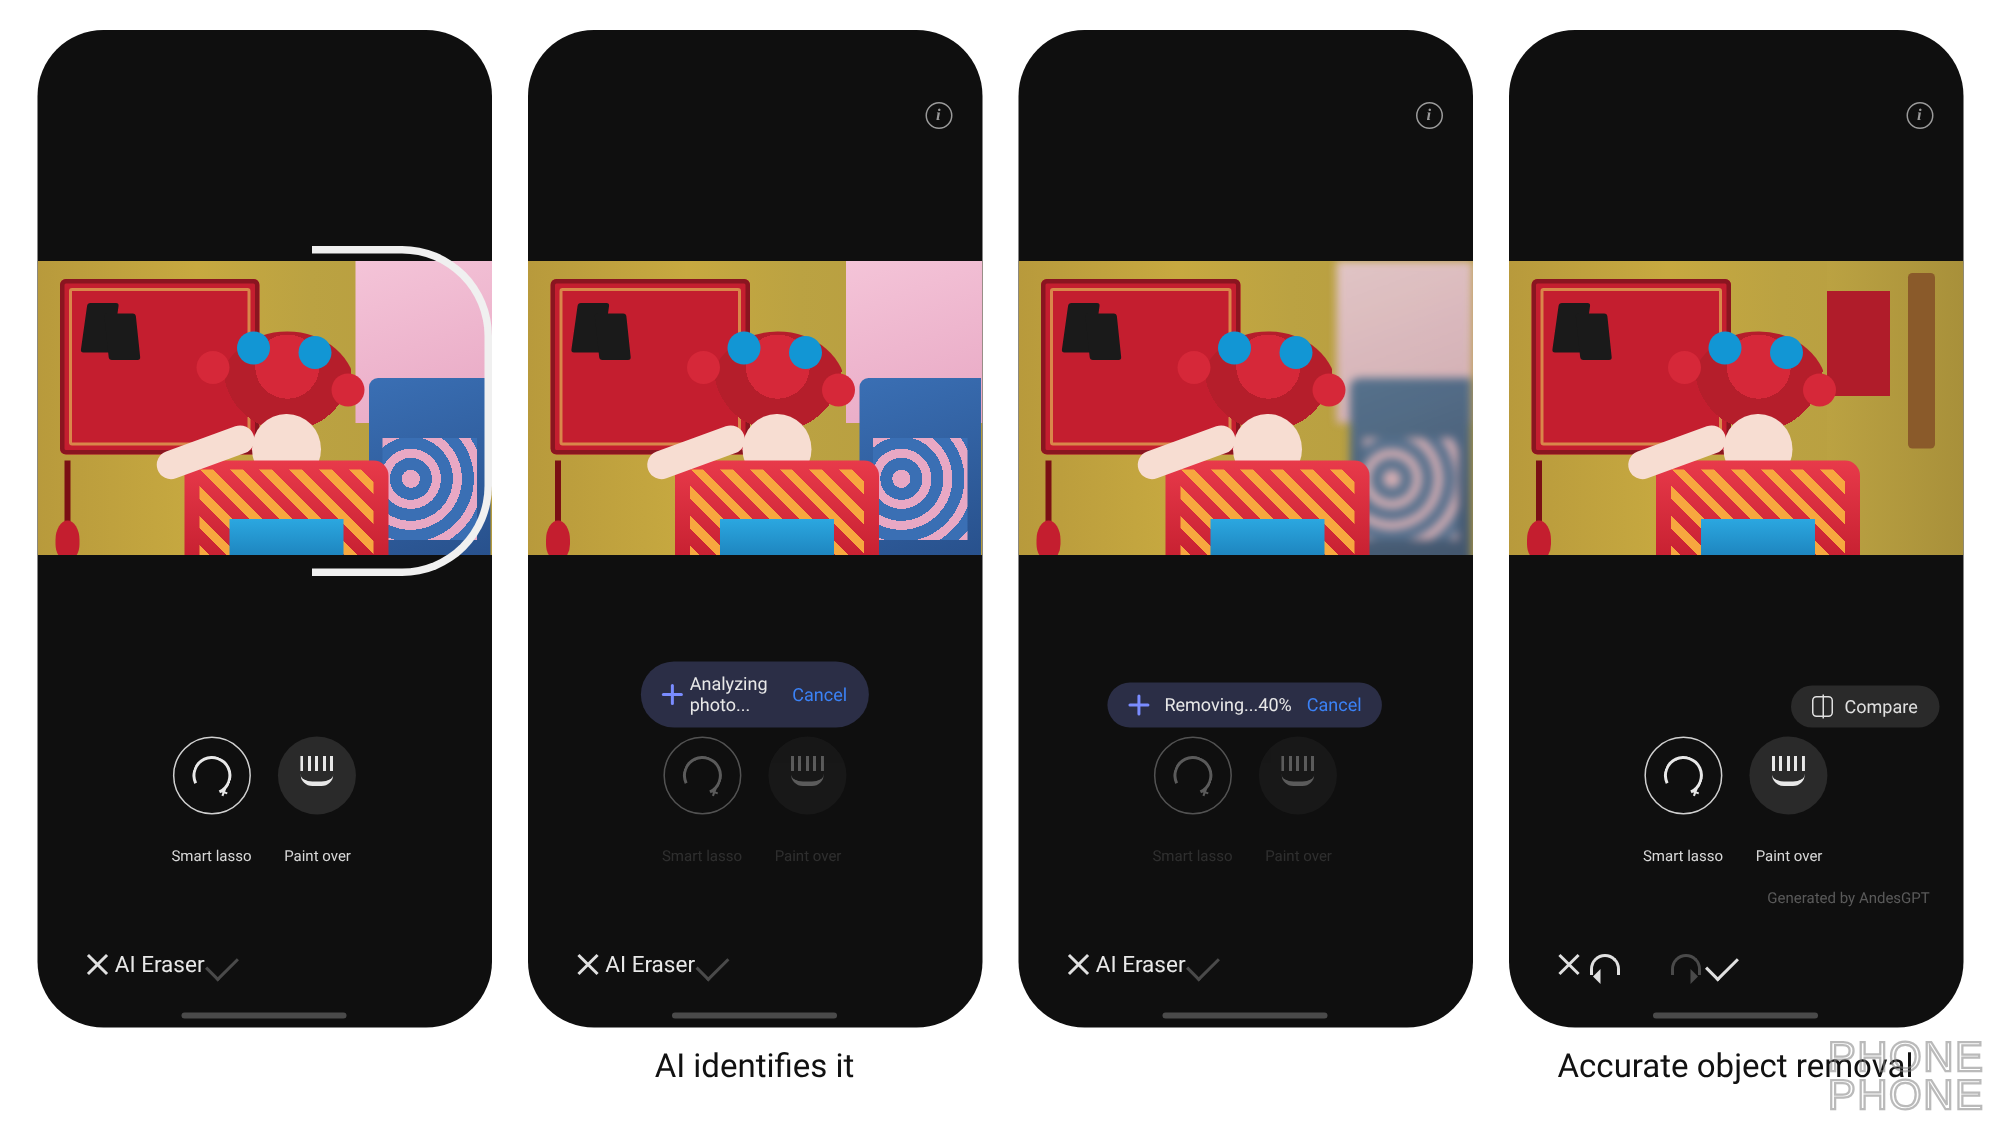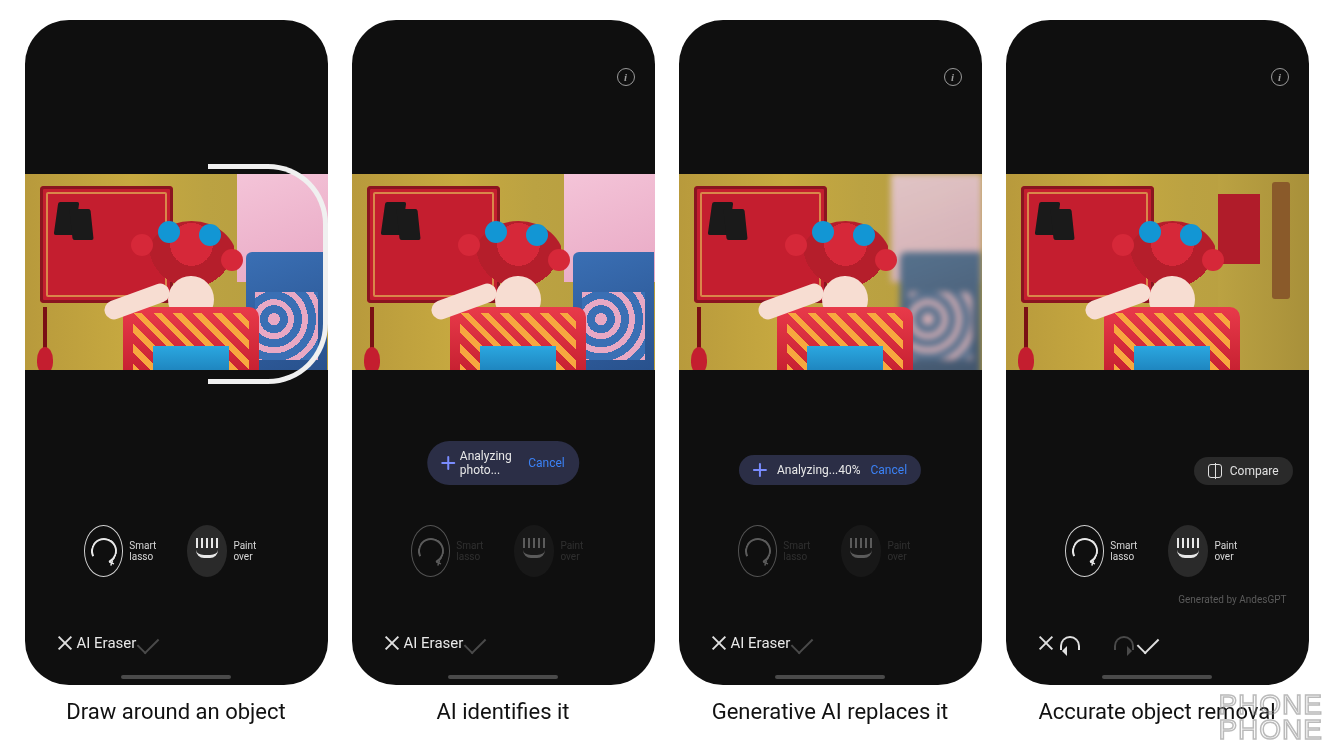--- a/index.html
+++ b/index.html
@@ -124,21 +124,21 @@
   }
   .compare-icon{ width:14px; height:14px; border:1.5px solid #e0e0e0; border-radius:3px; position:relative;}
   .compare-icon::after{content:"";position:absolute;left:50%;top:-2px;bottom:-2px;width:1.5px;background:#e0e0e0;}
   
   .tools{
     position:absolute; left:50%; transform:translateX(-50%);
     bottom: 108px;
     display:flex; gap:18px;
   }
   .tool{
-    display:flex; flex-direction:row; align-items:center; gap:6px;
+    display:flex; flex-direction:column; align-items:center; gap:23px;
   }
   .tool-circle{
     width:52px; height:52px; border-radius:50%;
     display:flex; align-items:center; justify-content:center;
     background:#2a2a2a;
   }
   .tool.active .tool-circle{
     background:transparent; border:1.5px solid #d0d0d0;
   }
   .tools.dimmed{ opacity:0.35; }
@@ -234,21 +234,20 @@
       <div class="bb-icon">
             <div class="x-icon"></div>
           </div>
       <div class="bb-title">AI Eraser</div>
       <div class="bb-icon dim">
             <div class="check-icon"></div>
           </div>
     </div>
       <div class="home-indicator"></div>
     </div>
-    <div class="caption">Draw around an object</div>
   </div>
     <div class="phone-col">
     <div class="phone">
       <div class="statusbar"></div>
       <div class="info-icon">i</div>
       <div class="photo-area">
 
   <div class="photo original">
     <div class="bg-yellow"></div>
     <div class="red-panel">
@@ -334,21 +333,21 @@
       <div class="face"></div>
       <div class="costume"></div>
       <div class="blue-fringe"></div>
       <div class="arm"></div>
     </div>
   </div>
 
       </div>
       <div class="tool-pill">
       <span class="sparkle"></span>
-      <span class="pill-text">Analyzing...40%</span>
+      <span class="pill-text">Removing...40%</span>
       <span class="pill-cancel">Cancel</span>
     </div>
 
       <div class="tools dimmed">
         <div class="tool active">
           <div class="tool-circle">
               <div class="lasso-glyph"></div>
             </div>
           <div class="tool-label">Smart lasso</div>
         </div>
@@ -364,21 +363,20 @@
       <div class="bb-icon">
             <div class="x-icon"></div>
           </div>
       <div class="bb-title">AI Eraser</div>
       <div class="bb-icon dim">
             <div class="check-icon"></div>
           </div>
     </div>
       <div class="home-indicator"></div>
     </div>
-    <div class="caption">Generative AI replaces it</div>
   </div>
     <div class="phone-col">
     <div class="phone">
       <div class="statusbar"></div>
       <div class="info-icon">i</div>
       <div class="photo-area">
 
   <div class="photo removed">
     <div class="bg-yellow"></div>
     <div class="red-panel">

